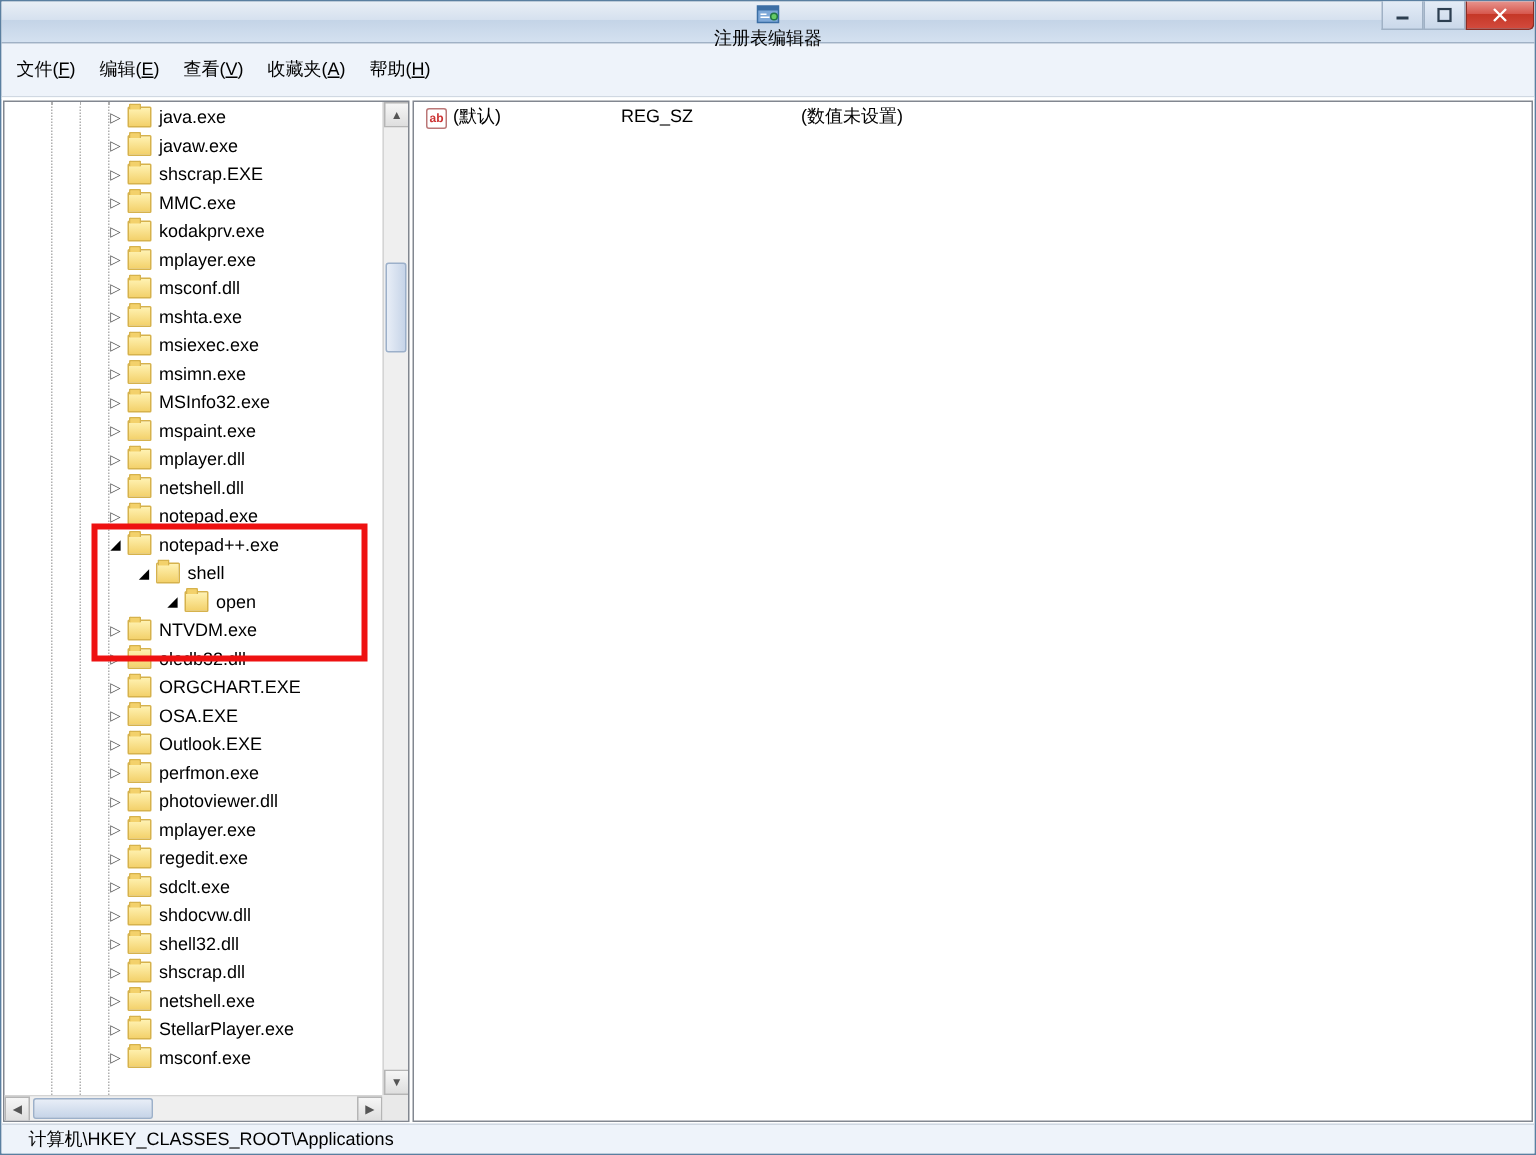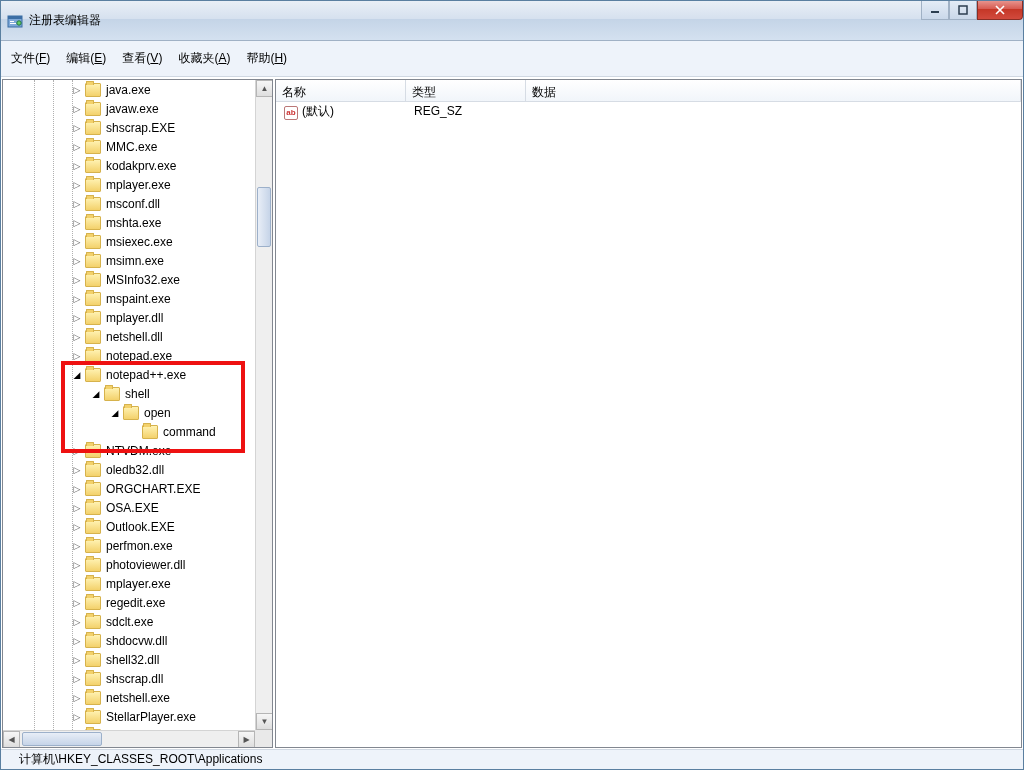--- a/index.html
+++ b/index.html
@@ -1,20 +1,20 @@
 <!DOCTYPE html>
 <html><head>
 <meta charset="utf-8">
 <style>
   * { box-sizing: border-box; margin: 0; padding: 0; }
   html, body { height: 100%; font-family: "Segoe UI", Tahoma, sans-serif; font-size: 12px; color: #000; background:#fff;}
   body { width:1024px; height:770px; overflow:hidden; border:1px solid #5a7fa0; display:flex; flex-direction:column; }
 
   
-  .titlebar { height:40px; background:linear-gradient(to bottom,#e9eff6 0%,#d6e1ef 45%,#c4d4e7 46%,#d4e1f0 100%); display:flex; align-items:center; border-bottom:1px solid #a0b1c5; position:relative;}
+  .titlebar { height:28px; background:linear-gradient(to bottom,#e9eff6 0%,#d6e1ef 45%,#c4d4e7 46%,#d4e1f0 100%); display:flex; align-items:center; border-bottom:1px solid #a0b1c5; position:relative;flex-direction:column;}
   .titlebar .app-icon { width:16px; height:16px; margin:0 6px; display:flex; align-items:center; justify-content:center;}
   .titlebar .title { font-size:12px; color:#000; white-space:nowrap;}
   .win-btns { position:absolute; right:0; top:-1px; display:flex;}
   .win-btn { height:20px; width:28px; border:1px solid #fff; border-top:none; display:flex; align-items:center; justify-content:center; font-size:11px; cursor:default;}
   .btn-min, .btn-max { background:linear-gradient(to bottom,#e5edf7,#cad8ea); border-color:#a0b1c5; color:#2c3e50;}
   .btn-close{ width:46px; background:linear-gradient(to bottom,#e99a94,#d6574d 49%,#c53727 50%,#d24a3d); border:1px solid #8a2d24; border-top:none; color:#fff;}
   .btn-min{border-top-left-radius:0;}
   .btn-close{border-bottom-right-radius:4px;}
 
   
@@ -204,25 +204,20 @@
           <div class="tree-row" style="padding-left: 85px;">
             <span class="expander" style="color: rgb(0, 0, 0);">◢</span>
             <span class="folder-icon"></span>
             <span class="tree-label">shell</span>
           </div>
           <div class="tree-row" style="padding-left: 104px;">
             <span class="expander" style="color: rgb(0, 0, 0);">◢</span>
             <span class="folder-icon"></span>
             <span class="tree-label">open</span>
           </div>
-          <div class="tree-row" style="padding-left: 123px;">
-            <span class="expander"></span>
-            <span class="folder-icon"></span>
-            <span class="tree-label">command</span>
-          </div>
           <div class="tree-row" style="padding-left: 66px;">
             <span class="expander">▷</span>
             <span class="folder-icon"></span>
             <span class="tree-label">NTVDM.exe</span>
           </div>
           <div class="tree-row" style="padding-left: 66px;">
             <span class="expander">▷</span>
             <span class="folder-icon"></span>
             <span class="tree-label">oledb32.dll</span>
           </div>
@@ -312,32 +307,28 @@
         <div class="sb-track-h">
             <div class="sb-thumb-h" style="left:2px; width:80px;"></div>
           </div>
         <div class="sb-btn">▶</div>
       </div>
       <div class="sb-corner"></div>
     </div>
   </div>
 
   <div class="list-pane">
-    <div class="list-header">
-      <div class="col col-name">名称</div>
-      <div class="col col-type">类型</div>
-      <div class="col col-data">数据</div>
-    </div>
     <div class="list-body" id="listbody">
         <div class="list-row">
           <div class="cell c-name">
             <span class="ab-icon">ab</span>
             <span>(默认)</span>
           </div>
           <div class="cell c-type">REG_SZ</div>
+          <div class="cell c-data">(数值未设置)</div>
         </div>
       </div>
   </div>
 
 </div>
 
 <div class="statusbar">
   <span>计算机\HKEY_CLASSES_ROOT\Applications</span>
 </div>
 

